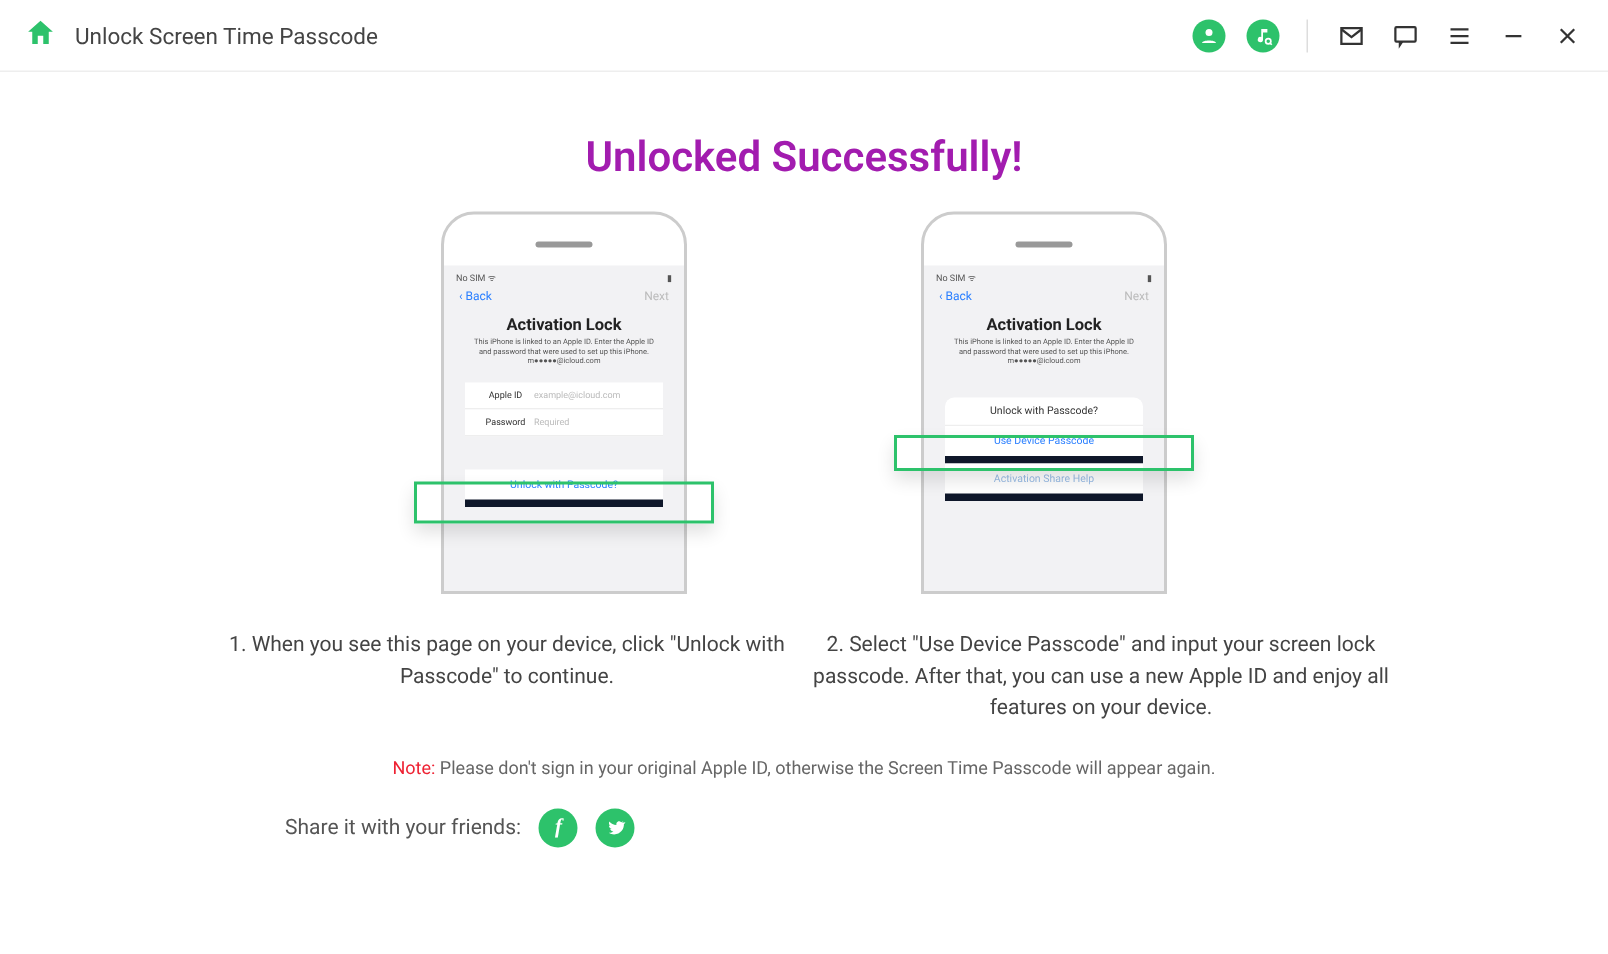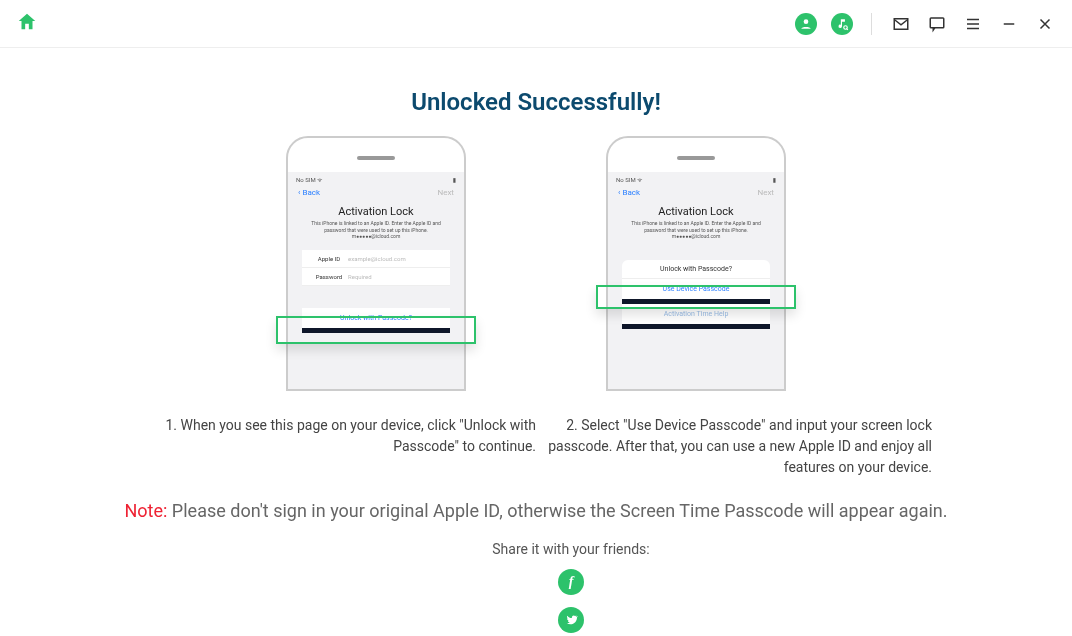--- a/index.html
+++ b/index.html
@@ -23,84 +23,85 @@
 .header-spacer { flex: 1; }
 .header-icons { display: flex; align-items: center; gap: 14px; }
 .icon-circle {
   width: 22px; height: 22px; border-radius: 50%;
   background: #2dc26b; display: inline-flex; align-items: center; justify-content: center;
 }
 .header-icons .ic { color: #333; display:inline-flex; align-items:center; justify-content:center; width:22px; height:22px; cursor:pointer; }
 .vsep { width:1px; height:22px; background:#ddd; margin: 0 4px; }
 
 .main { padding: 40px 120px 0 120px; text-align: center; }
-.h1 { font-size: 24px; color: #0c4a6e; font-weight: 600; margin-bottom: 18px; }
+.h1 { font-size: 28px; color: #a21caf; font-weight: 600; margin-bottom: 18px; }
 .sub { font-size: 15px; color: #666; line-height: 1.5; margin-bottom: 30px; }
 
 .phones { display: flex; justify-content: center; gap: 120px; margin-bottom: 24px; margin-top:20px; }
 .phone-wrap { position: relative; width: 200px; }
 .phone-frame {
-  width: 180px; height: 255px;
+  width: 164px; height: 255px;
   border: 2px solid #ccc;
   border-radius: 22px 22px 0 0;
   background: #fff;
   margin: 0 auto;
   position: relative;
   overflow: hidden;
   padding-top: 18px;
 }
 .speaker { width: 38px; height: 4px; background: #999; border-radius: 2px; margin: 0 auto 12px auto; }
 .phone-screen {
   background: #f2f2f4; height: 220px; padding: 4px 4px 0 4px; font-size: 7px; color: #666;
 }
 .statusbar { display:flex; justify-content:space-between; font-size:6px; color:#555; padding: 0 4px; }
 .navrow { display:flex; justify-content:space-between; padding: 4px 6px; font-size:8px; }
 .navback { color:#2a7fff; }
 .navnext { color:#bbb;text-align:center; }
-.al-title { font-size: 11px; font-weight:400; color:#222; text-align:center; margin-top:4px; }
+.al-title { font-size: 11px; font-weight:700; color:#222; text-align:center; margin-top:4px; }
 .al-text { font-size:5px; text-align:center; color:#555; padding: 2px 14px; line-height:1.3; }
 .input-row { display:flex; font-size:6px; background:#fff; padding:5px 8px; border-bottom:1px solid #eee; margin:0 10px; }
 .input-row .lbl { flex: 0 0 38px; color:#333; }
 .input-row .ph { color:#bbb; }
 .mt8 { margin-top:8px; }
 .link-row { font-size:7px; color:#2a7fff; text-align:center; padding:6px 0; background:#fff; margin:0 10px; border-bottom:5px solid #0f172a; }
 .link-row.fade { color:#9abde6; }
 .popup-title { font-size:7px; background:#fff; text-align:center; padding:5px 0; margin:18px 10px 0 10px; border-top-left-radius:6px; border-top-right-radius:6px; border-bottom:1px solid #eee; color:#333; }
 
 .hl-box {
   position: absolute;
   border: 2px solid #2dc26b;
   background: rgba(255,255,255,0.0);
   pointer-events: none;
 }
 .hl1 { left: 0px; top: 180px; width: 200px; height: 28px; box-shadow: 0 6px 12px rgba(0,0,0,0.12); }
 .hl2 { left: 0px; top: 149px; width: 200px; height: 24px; box-shadow: 0 6px 12px rgba(0,0,0,0.12); }
 
-.steps { display: flex; text-align: right; padding: 0 20px; margin-bottom: 22px; }
+.steps { display: flex; text-align: center; padding: 0 20px; margin-bottom: 22px; }
 .step { flex: 1; font-size: 14px; color: #444; line-height: 1.5; }
 
-.note { font-size: 18px; color: #666; margin-bottom: 20px; }
+.note { font-size: 12px; color: #666; margin-bottom: 20px; }
 .note-label { color: #e23; }
 
-.share { display: flex; align-items:center; justify-content:flex-start; gap: 12px; font-size: 14px; color:#555; padding-left: 70px; flex-direction: column; }
+.share { display: flex; align-items:center; justify-content:flex-start; gap: 12px; font-size: 14px; color:#555; padding-left: 70px; }
 .share-btn {
   width: 26px; height: 26px; border-radius: 50%; background:#2dc26b;
   display:inline-flex; align-items:center; justify-content:center; color:#fff; font-weight:700; cursor:pointer;
   text-decoration:none;
 }
 </style>
 </head>
 <body>
 
 <div class="header">
   <span class="home-icon">
     <svg width="22" height="22" viewBox="0 0 24 24" fill="currentColor">
         <path d="M12 3l9 8h-3v9h-4v-6H10v6H6v-9H3z"></path>
       </svg>
   </span>
+  <span class="app-title">Unlock Screen Time Passcode</span>
   <div class="header-spacer"></div>
   <div class="header-icons">
     <span class="icon-circle">
       <svg width="14" height="14" viewBox="0 0 24 24" fill="#fff">
           <circle cx="12" cy="8" r="4"></circle>
           <path d="M4 20c0-4 16-4 16 0"></path>
         </svg>
     </span>
     <span class="icon-circle">
       <svg width="14" height="14" viewBox="0 0 24 24" fill="#fff">
@@ -182,21 +183,21 @@
             <span>▮</span>
           </div>
           <div class="navrow">
             <span class="navback">‹ <span>Back</span></span>
             <span class="navnext">Next</span>
           </div>
           <div class="al-title">Activation Lock</div>
           <div class="al-text">This iPhone is linked to an Apple ID. Enter the Apple ID and password that were used to set up this iPhone. m●●●●●@icloud.com</div>
           <div class="popup-title">Unlock with Passcode?</div>
           <div class="link-row">Use Device Passcode</div>
-          <div class="link-row fade">Activation Time Help</div>
+          <div class="link-row fade">Activation Share Help</div>
         </div>
       </div>
       <div class="hl-box hl2"></div>
     </div>
 
   </div>
 
   <div class="steps">
     <div class="step">1. When you see this page on your device, click "Unlock with Passcode" to continue.</div>
     <div class="step">2. Select "Use Device Passcode" and input your screen lock passcode. After that, you can use a new Apple ID and enjoy all features on your device.</div>

